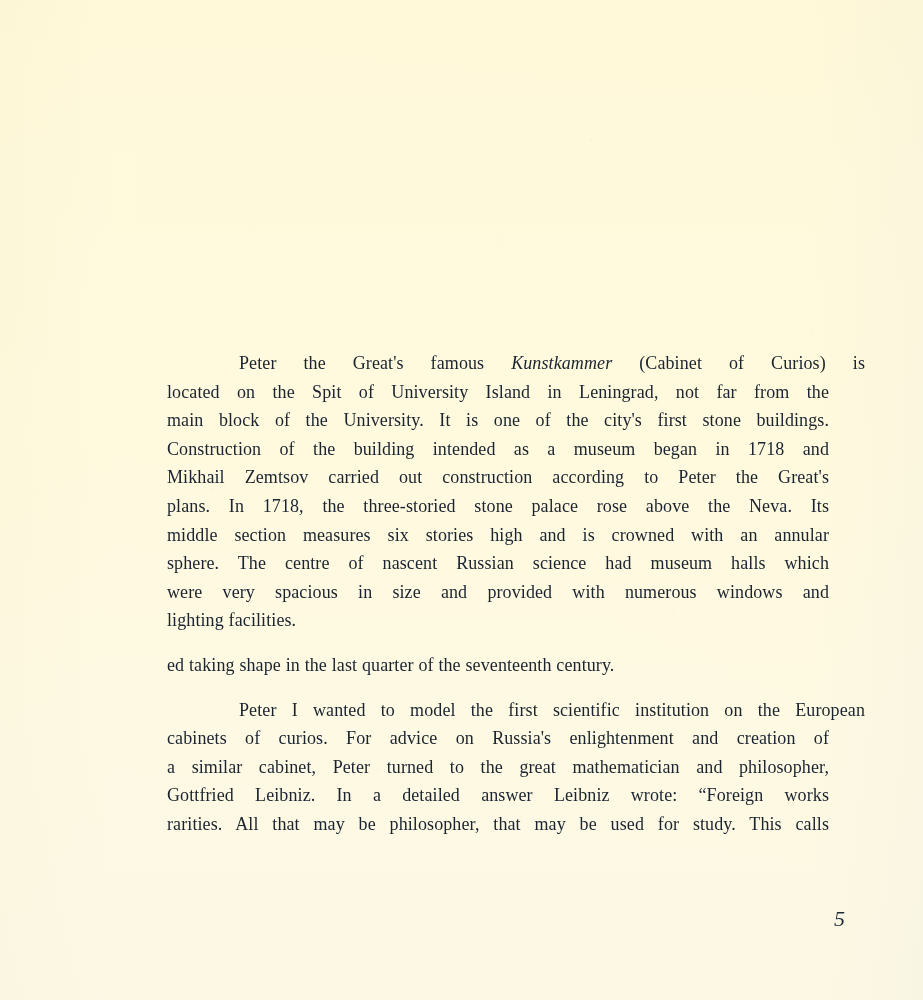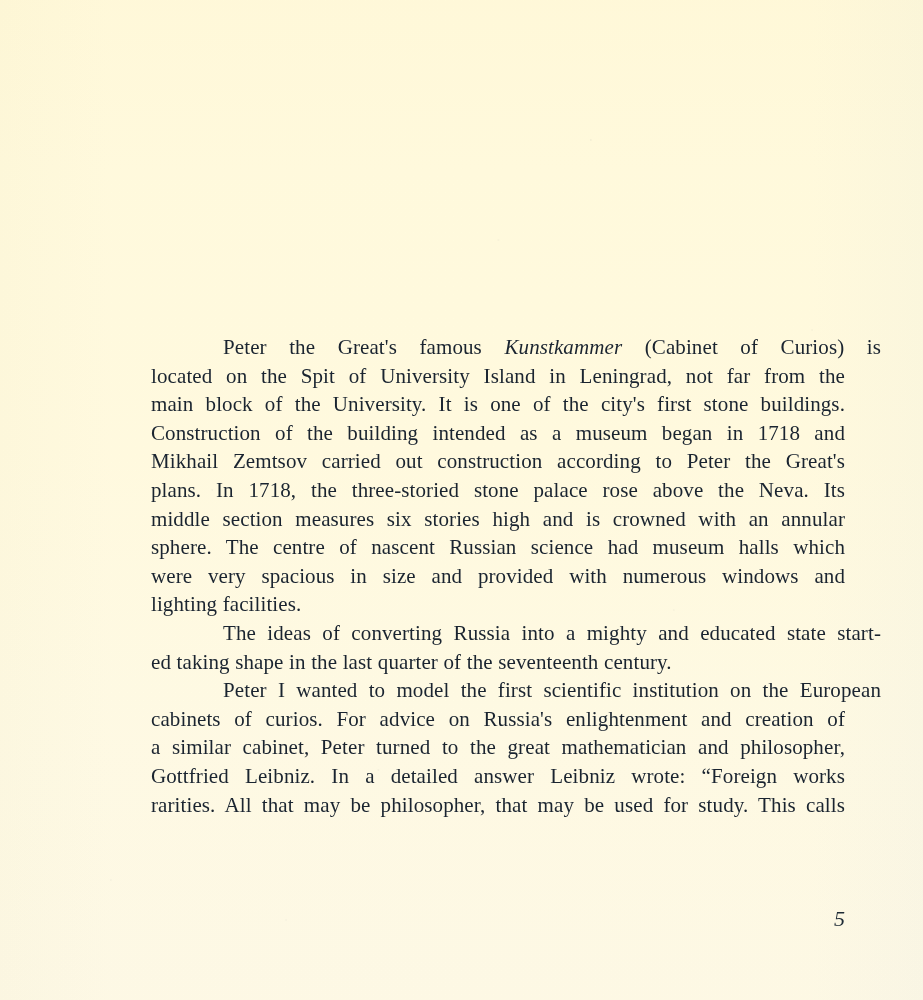--- a/index.html
+++ b/index.html
@@ -52,22 +52,22 @@
   }
 
   #text-column {
     position: absolute;
     left: 151px;
     top: 333px;
     width: 694px;
   }
 
   .para {
-    margin: 0;
-    font-size: 21px;
+    margin: 16px;
+    font-size: 18px;
     line-height: 28.6px;
     text-align: justify;
     text-align-last: justify;
     letter-spacing: 0.1px;
     word-spacing: 0.2px;
   }
 
   
   .line {
     display: block;
@@ -121,21 +121,20 @@
       <span class="line"><span class="stretch">Construction of the building intended as a museum began in 1718 and</span></span>
       <span class="line"><span class="stretch">Mikhail Zemtsov carried out construction according to Peter the Great's</span></span>
       <span class="line"><span class="stretch">plans. In 1718, the three-storied stone palace rose above the Neva. Its</span></span>
       <span class="line"><span class="stretch">middle section measures six stories high and is crowned with an annular</span></span>
       <span class="line"><span class="stretch">sphere. The centre of nascent Russian science had museum halls which</span></span>
       <span class="line"><span class="stretch">were very spacious in size and provided with numerous windows and</span></span>
       <span class="line line-last"><span>lighting facilities.</span></span>
     </p>
 
     <p class="para">
-      <span class="line line-indent"><span class="stretch">The ideas of converting Russia into a mighty and educated state start-</span></span>
       <span class="line line-last"><span>ed taking shape in the last quarter of the seventeenth century.</span></span>
     </p>
 
     <p class="para">
       <span class="line line-indent"><span class="stretch">Peter I wanted to model the first scientific institution on the European</span></span>
       <span class="line"><span class="stretch">cabinets of curios. For advice on Russia's enlightenment and creation of</span></span>
       <span class="line"><span class="stretch">a similar cabinet, Peter turned to the great mathematician and philosopher,</span></span>
       <span class="line"><span class="stretch">Gottfried Leibniz. In a detailed answer Leibniz wrote: “Foreign works</span></span>
       <span class="line"><span class="stretch">rarities. All that may be philosopher, that may be used for study. This calls</span></span>
     </p>

